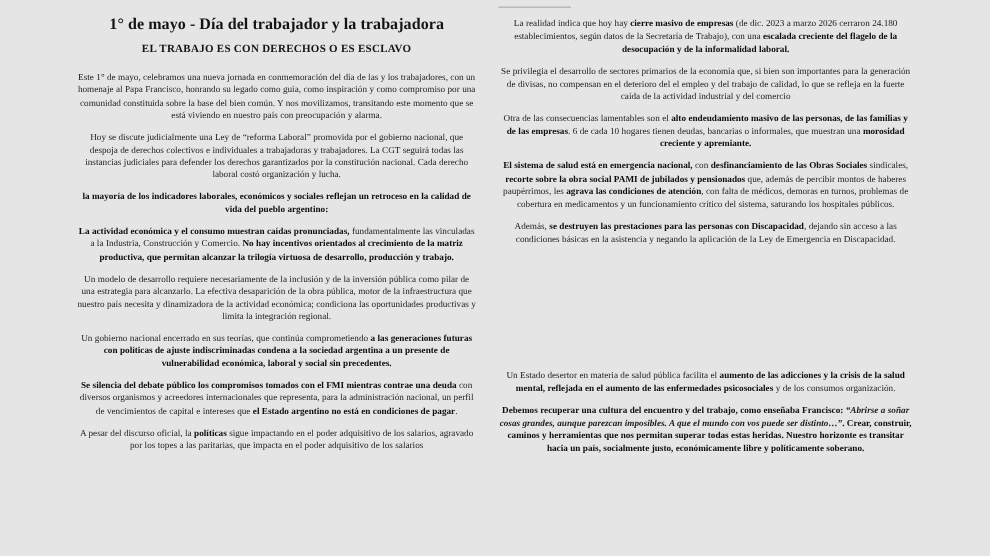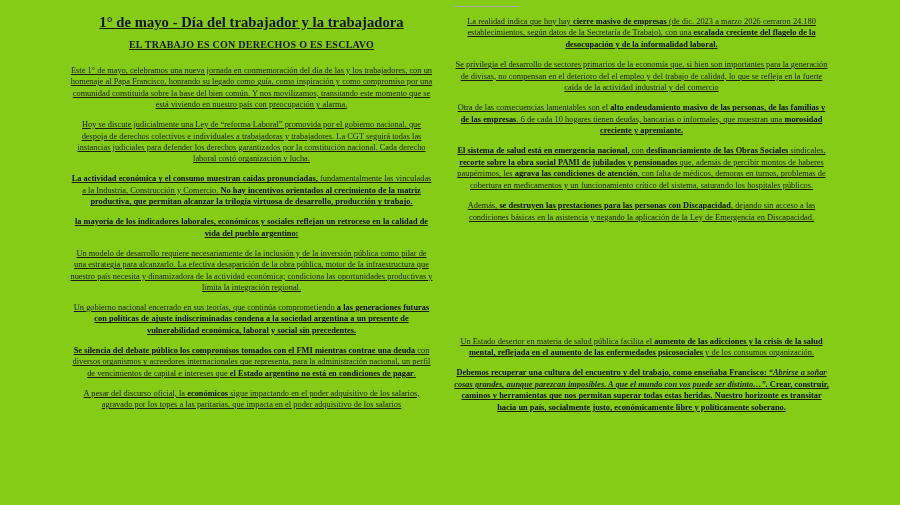--- a/index.html
+++ b/index.html
@@ -11,22 +11,21 @@
     width: 900px;
     height: 505px;
     overflow: hidden;
     font-family: "Liberation Serif", "DejaVu Serif", serif;
     color: #1a1a1a;
   }
   .page {
     position: relative;
     width: 900px;
     height: 505px;
-    background: #84cc16;
-    text-decoration: underline;
+    background: #e5e5e5;
   }
   .columns {
     display: flex;
     flex-direction: row;
     align-items: flex-start;
     width: 900px;
     height: 505px;
     box-sizing: border-box;
     padding: 0;
   }
@@ -94,32 +93,32 @@
     <div class="col col-left">
       <h1 class="doc-title">1° de mayo - Día del trabajador y la trabajadora</h1>
       <h2 class="doc-subtitle">EL TRABAJO ES CON DERECHOS O ES ESCLAVO</h2>
 
       <div class="body-col">
 
         <p class="para"><span>Este 1° de mayo, celebramos una nueva jornada en conmemoración del día de las y los trabajadores, con un homenaje al Papa Francisco, honrando su legado como guía, como inspiración y como compromiso por una comunidad constituida sobre la base del bien común. Y nos movilizamos, transitando este momento que se está viviendo en nuestro país con preocupación y alarma.</span></p>
 
         <p class="para"><span>Hoy se discute judicialmente una Ley de “reforma Laboral” promovida por el gobierno nacional, que despoja de derechos colectivos e individuales a trabajadoras y trabajadores. La CGT seguirá todas las instancias judiciales para defender los derechos garantizados por la constitución nacional. Cada derecho laboral costó organización y lucha.</span></p>
 
+        <p class="para"><b>la mayoría de los indicadores laborales, económicos y sociales reflejan un retroceso en la calidad de vida del pueblo argentino:</b></p>
+
         <p class="para"><b>La actividad económica y el consumo muestran caídas pronunciadas,</b><span> fundamentalmente las vinculadas a la Industria, Construcción y Comercio. </span><b>No hay incentivos orientados al crecimiento de la matriz productiva, que permitan alcanzar la trilogía virtuosa de desarrollo, producción y trabajo.</b></p>
-
-        <p class="para"><b>la mayoría de los indicadores laborales, económicos y sociales reflejan un retroceso en la calidad de vida del pueblo argentino:</b></p>
 
 
         <p class="para"><span>Un modelo de desarrollo requiere necesariamente de la inclusión y de la inversión pública como pilar de una estrategia para alcanzarlo. La efectiva desaparición de la obra pública, motor de la infraestructura que nuestro país necesita y dinamizadora de la actividad económica; condiciona las oportunidades productivas y limita la integración regional.</span></p>
 
         <p class="para"><span>Un gobierno nacional encerrado en sus teorías, que continúa comprometiendo </span><b>a las generaciones futuras con políticas de ajuste indiscriminadas condena a  la sociedad argentina a un presente de vulnerabilidad económica, laboral y social sin precedentes.</b></p>
 
         <p class="para"><b>Se silencia del debate público los compromisos tomados con el FMI mientras contrae una deuda</b><span> con diversos organismos y acreedores internacionales que representa, para la administración nacional, un perfil de vencimientos de capital e intereses que </span><b>el Estado argentino no está en condiciones de pagar</b><span>.</span></p>
 
-        <p class="para"><span>A pesar del discurso oficial, la </span><b>económicos</b><span> sigue impactando en el poder adquisitivo de los salarios, agravado por los topes a las paritarias, que impacta en el poder adquisitivo de los salarios</span></p>
+        <p class="para"><span>A pesar del discurso oficial, la </span><b>políticas</b><span> sigue impactando en el poder adquisitivo de los salarios, agravado por los topes a las paritarias, que impacta en el poder adquisitivo de los salarios</span></p>
 
       </div>
     </div>
 
     <div class="col col-right">
 
       <hr class="pagebreak-rule">
 
       <div>
 

